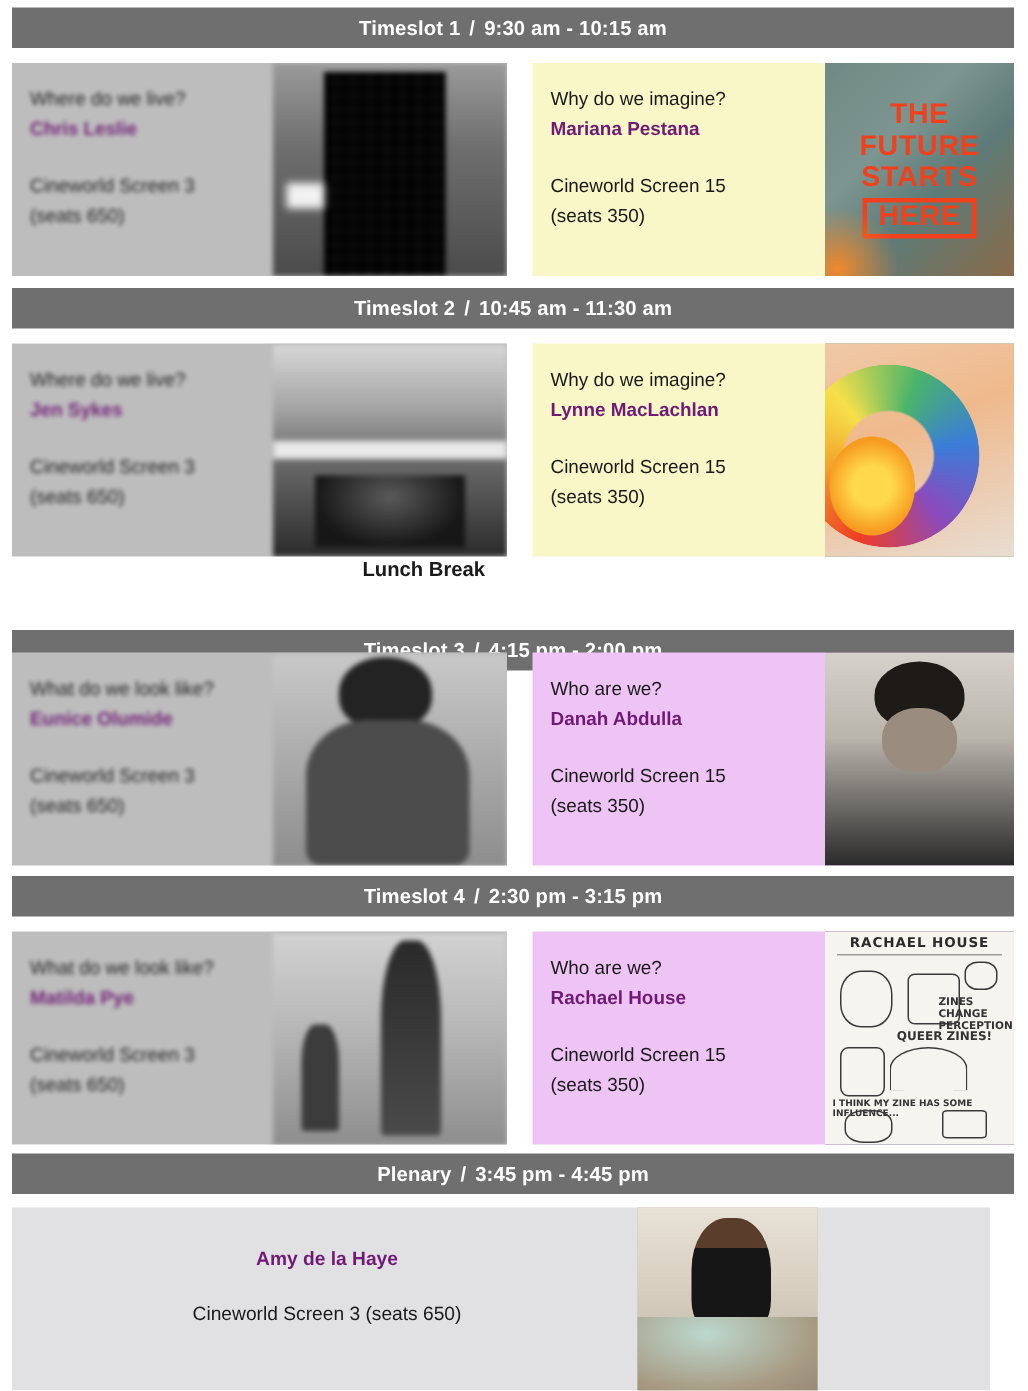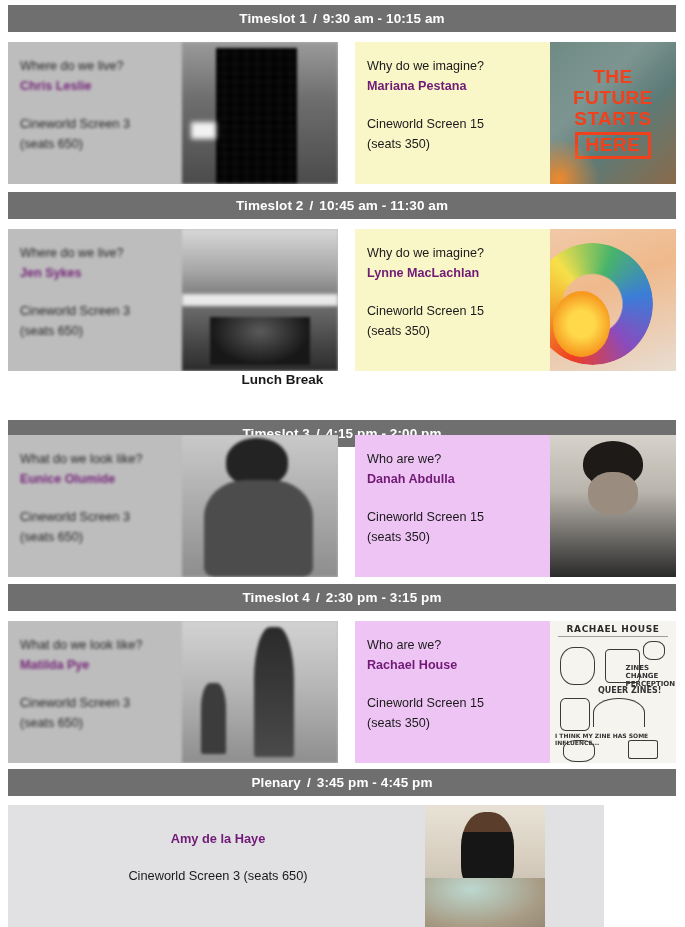--- a/index.html
+++ b/index.html
@@ -69,21 +69,21 @@
   .theme-grey .card-text{filter:blur(1.35px);opacity:.95;}
   .theme-grey .card-media{filter:blur(1.6px);}
 
   
   .theme-yellow{background:#f9f6c8;}
   
   .theme-purple{background:#eec4f5;}
 
   
   .plenary-card{
-    position:absolute;left:8px;width:596px;height:122px;
+    position:absolute;left:8px;width:652px;height:122px;
     background:#e1e1e4;
     box-sizing:border-box;
     display:flex;align-items:flex-start;
   }
   .plenary-text{
     width:420px;
     padding-top:24px;
     text-align:center;
     font-size:12.8px;line-height:1.6;color:#1a1a1a;
   }

